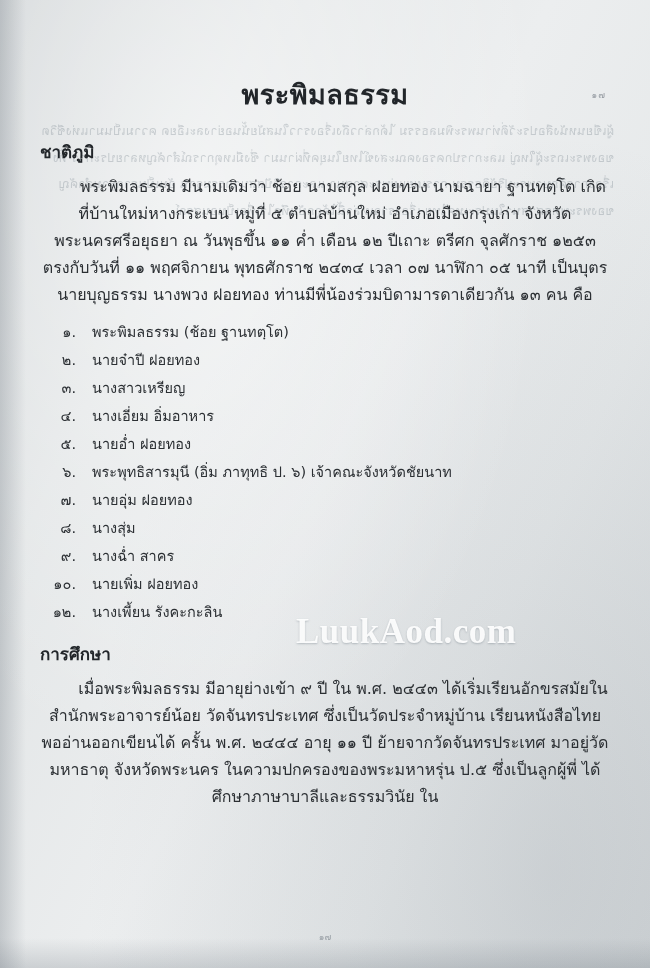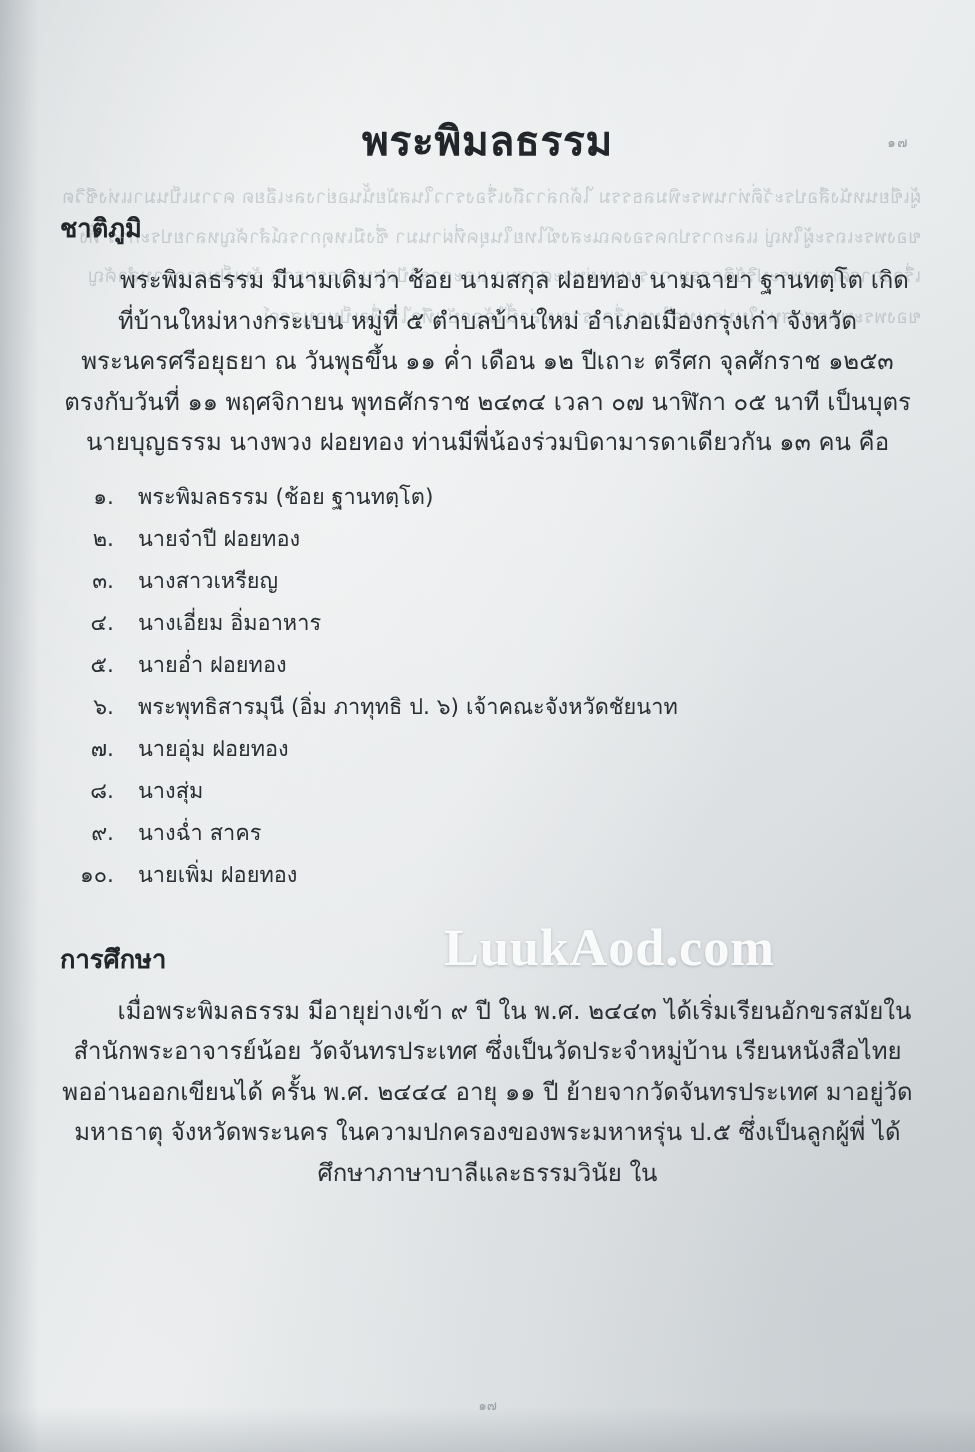--- a/index.html
+++ b/index.html
@@ -86,21 +86,21 @@
     font-size: 17px;
     color: #2b2f33;
   }
   h2.section {
     margin: 26px 0 8px 0;
     font-size: 17px;
     font-weight: bold;
     color: #22262a;
   }
   h2.section.second {
-    margin-top: 27px;
+    margin-top: 14px;
     font-family: Liberation Mono, monospace;
   }
   p.para {
     margin: 0;
     font-size: 16px;
     line-height: 27px;
     text-align: center;
     color: #2b2f33;
   }
   p.para .indent {
@@ -210,20 +210,24 @@
           <span class="nm">นางสุ่ม</span>
         </li>
       <li>
           <span class="num">๙.</span>
           <span class="nm">นางฉ่ำ สาคร</span>
         </li>
       <li>
           <span class="num">๑๐.</span>
           <span class="nm">นายเพิ่ม ฝอยทอง</span>
         </li>
+      <li>
+          <span class="num">๑๒.</span>
+          <span class="nm">นางเพี้ยน รังคะกะลิน</span>
+        </li>
     </ol>
 
     <h2 class="section second">การศึกษา</h2>
     <p class="para"><span class="indent"></span><span>เมื่อพระพิมลธรรม มีอายุย่างเข้า ๙ ปี ใน พ.ศ. ๒๔๔๓ ได้เริ่มเรียนอักขรสมัยในสำนักพระอาจารย์น้อย วัดจันทรประเทศ ซึ่งเป็นวัดประจำหมู่บ้าน เรียนหนังสือไทยพออ่านออกเขียนได้ ครั้น พ.ศ. ๒๔๔๔ อายุ ๑๑ ปี ย้ายจากวัดจันทรประเทศ มาอยู่วัดมหาธาตุ จังหวัดพระนคร ในความปกครองของพระมหาหรุ่น ป.๕ ซึ่งเป็นลูกผู้พี่ ได้ศึกษาภาษาบาลีและธรรมวินัย ใน</span></p>
 
   </div>
 
   <div class="watermark">LuukAod.com</div>
 
   <div class="folio-bottom">๑๗</div>

